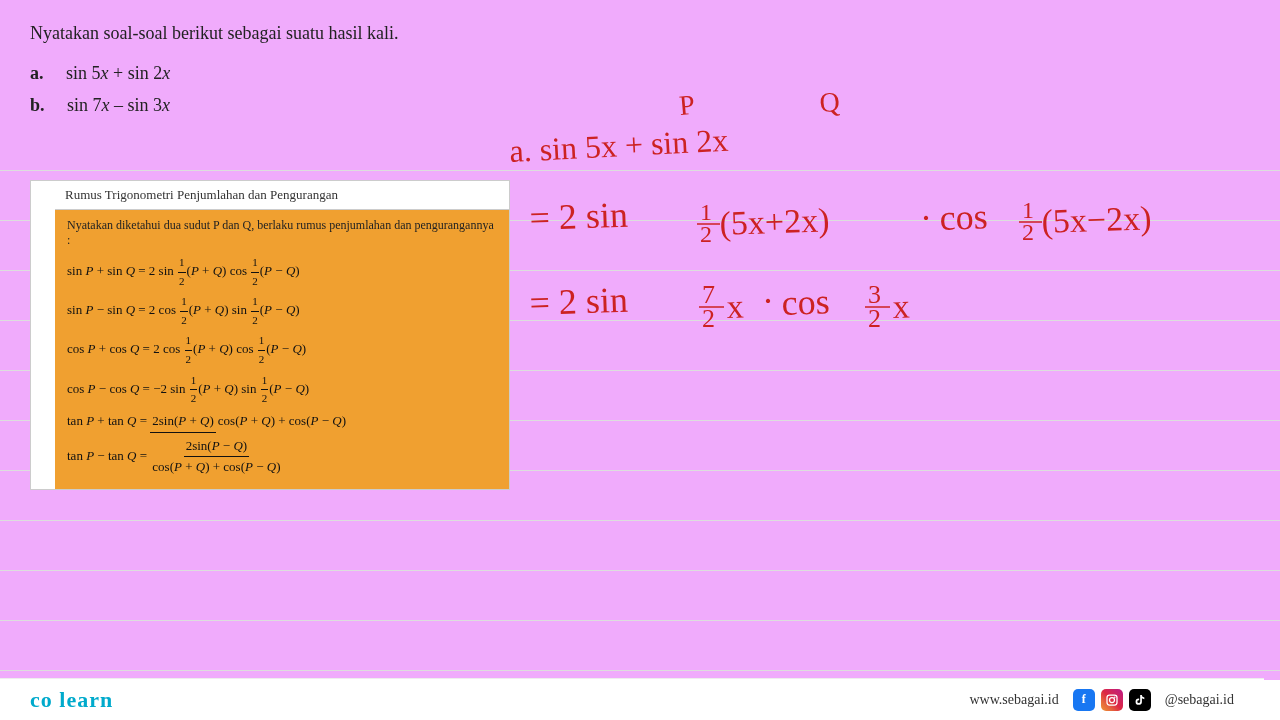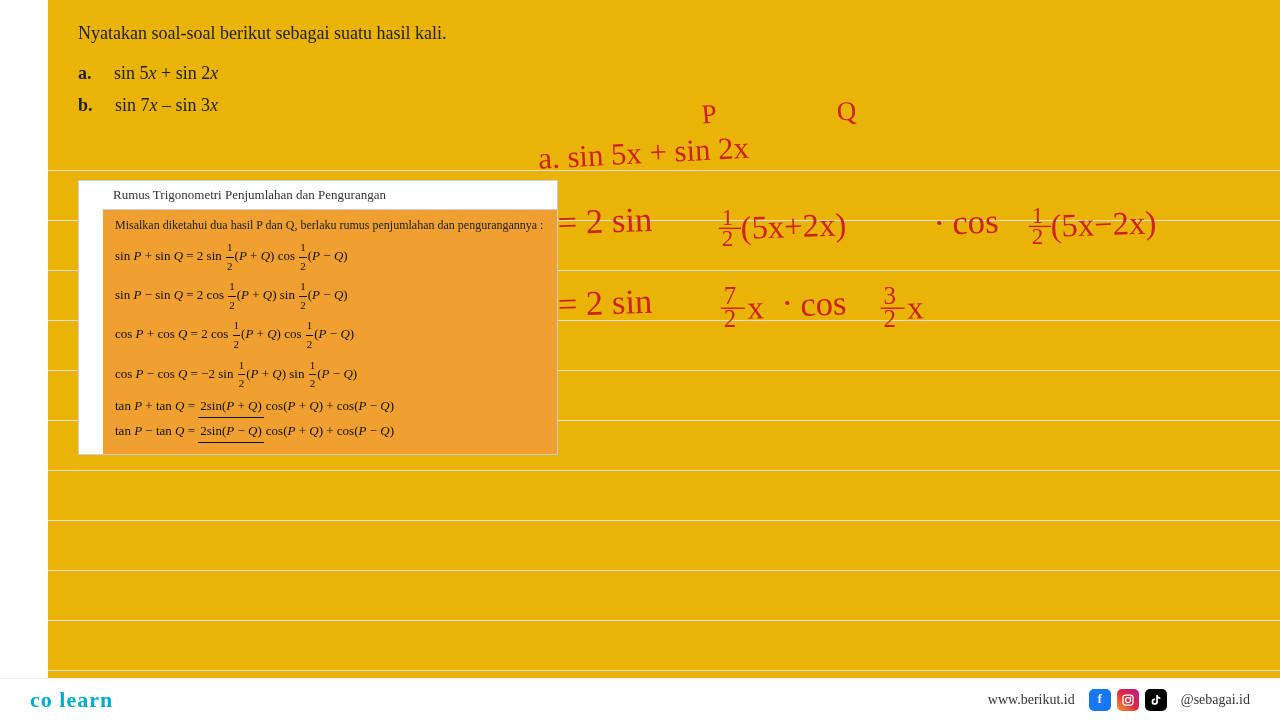--- a/index.html
+++ b/index.html
@@ -11,22 +11,21 @@
       overflow: hidden;
       position: relative;
     }
 
     .main-content {
       position: absolute;
       top: 0;
       left: 0;
       right: 0;
       bottom: 40px;
-      background: #eab308;
-      margin-left: 48px;
+      background: #f0abfc;
     }
 
     
     .ruled-lines {
       position: absolute;
       top: 170px;
       left: 0;
       right: 0;
       bottom: 40px;
     }
@@ -119,21 +118,21 @@
 
     .formula-row .fraction .den {
       padding: 0 1px;
     }
 
     
     .footer {
       position: absolute;
       bottom: 0;
       left: 0;
-      right: 0;
+      right: 16px;
       height: 42px;
       background: #fff;
       border-top: 1px solid #eee;
       display: flex;
       align-items: center;
       justify-content: space-between;
       padding: 0 30px;
     }
 
     .footer-logo {
@@ -222,21 +221,21 @@
       <div>
         <span class="label">b.</span>
         &nbsp;&nbsp;&nbsp; sin 7<em>x</em> – sin 3<em>x</em>
       </div>
     </div>
   </div>
 
   <div class="formula-box">
     <div class="formula-box-header">Rumus Trigonometri Penjumlahan dan Pengurangan</div>
     <div class="formula-box-body">
-      <div class="formula-intro">Misalkan diketahui dua hasil P dan Q, berlaku rumus penjumlahan dan pengurangannya :</div>
+      <div class="formula-intro">Nyatakan diketahui dua sudut P dan Q, berlaku rumus penjumlahan dan pengurangannya :</div>
       <div class="formula-row">
         sin <em>P</em> + sin <em>Q</em> = 2 sin <span class="fraction">
             <span class="num">1</span>
             <span class="den">2</span>
           </span>(<em>P</em> + <em>Q</em>) cos <span class="fraction">
             <span class="num">1</span>
             <span class="den">2</span>
           </span>(<em>P</em> − <em>Q</em>)
       </div>
       <div class="formula-row">
@@ -266,21 +265,21 @@
             <span class="den">2</span>
           </span>(<em>P</em> − <em>Q</em>)
       </div>
       <div class="formula-row">
         tan <em>P</em> + tan <em>Q</em> = <span style="display:inline-flex;flex-direction:row;align-items:center;vertical-align:middle;">
             <span style="border-bottom:1px solid #111;padding:0 2px;">2sin(<em>P</em> + <em>Q</em>)</span>
             <span style="padding:0 2px;">cos(<em>P</em> + <em>Q</em>) + cos(<em>P</em> − <em>Q</em>)</span>
           </span>
       </div>
       <div class="formula-row">
-        tan <em>P</em> − tan <em>Q</em> = <span style="display:inline-flex;flex-direction:row;align-items:center;vertical-align:middle;">
+        tan <em>P</em> − tan <em>Q</em> = <span style="display:inline-flex;flex-direction:column;align-items:center;vertical-align:middle;">
             <span style="border-bottom:1px solid #111;padding:0 2px;">2sin(<em>P</em> − <em>Q</em>)</span>
             <span style="padding:0 2px;">cos(<em>P</em> + <em>Q</em>) + cos(<em>P</em> − <em>Q</em>)</span>
           </span>
       </div>
     </div>
   </div>
 
   <svg class="handwriting-svg" viewBox="0 0 1280 680" xmlns="http://www.w3.org/2000/svg">
 
     <text x="680" y="115" font-family="cursive" font-size="28" fill="#cc2222" transform="rotate(-5, 680, 115)">P</text>
@@ -329,21 +328,21 @@
 
     <text x="155" y="455" font-family="cursive" font-size="28" fill="#cc2222">·</text>
 
   </svg>
 
 </div>
 
 <div class="footer">
   <div class="footer-logo">co learn</div>
   <div class="footer-right">
-    <span class="footer-url">www.berikut.id</span>
+    <span class="footer-url">www.sebagai.id</span>
     <div class="social-icons">
       <div class="social-icon fb-icon">f</div>
       <div class="social-icon ig-icon">
         <svg width="12" height="12" viewBox="0 0 24 24" fill="white">
           <rect x="2" y="2" width="20" height="20" rx="5" fill="none" stroke="white" stroke-width="2.5"></rect>
           <circle cx="12" cy="12" r="5" fill="none" stroke="white" stroke-width="2.5"></circle>
           <circle cx="17.5" cy="6.5" r="1.5" fill="white"></circle>
         </svg>
       </div>
       <div class="social-icon tiktok-icon">

